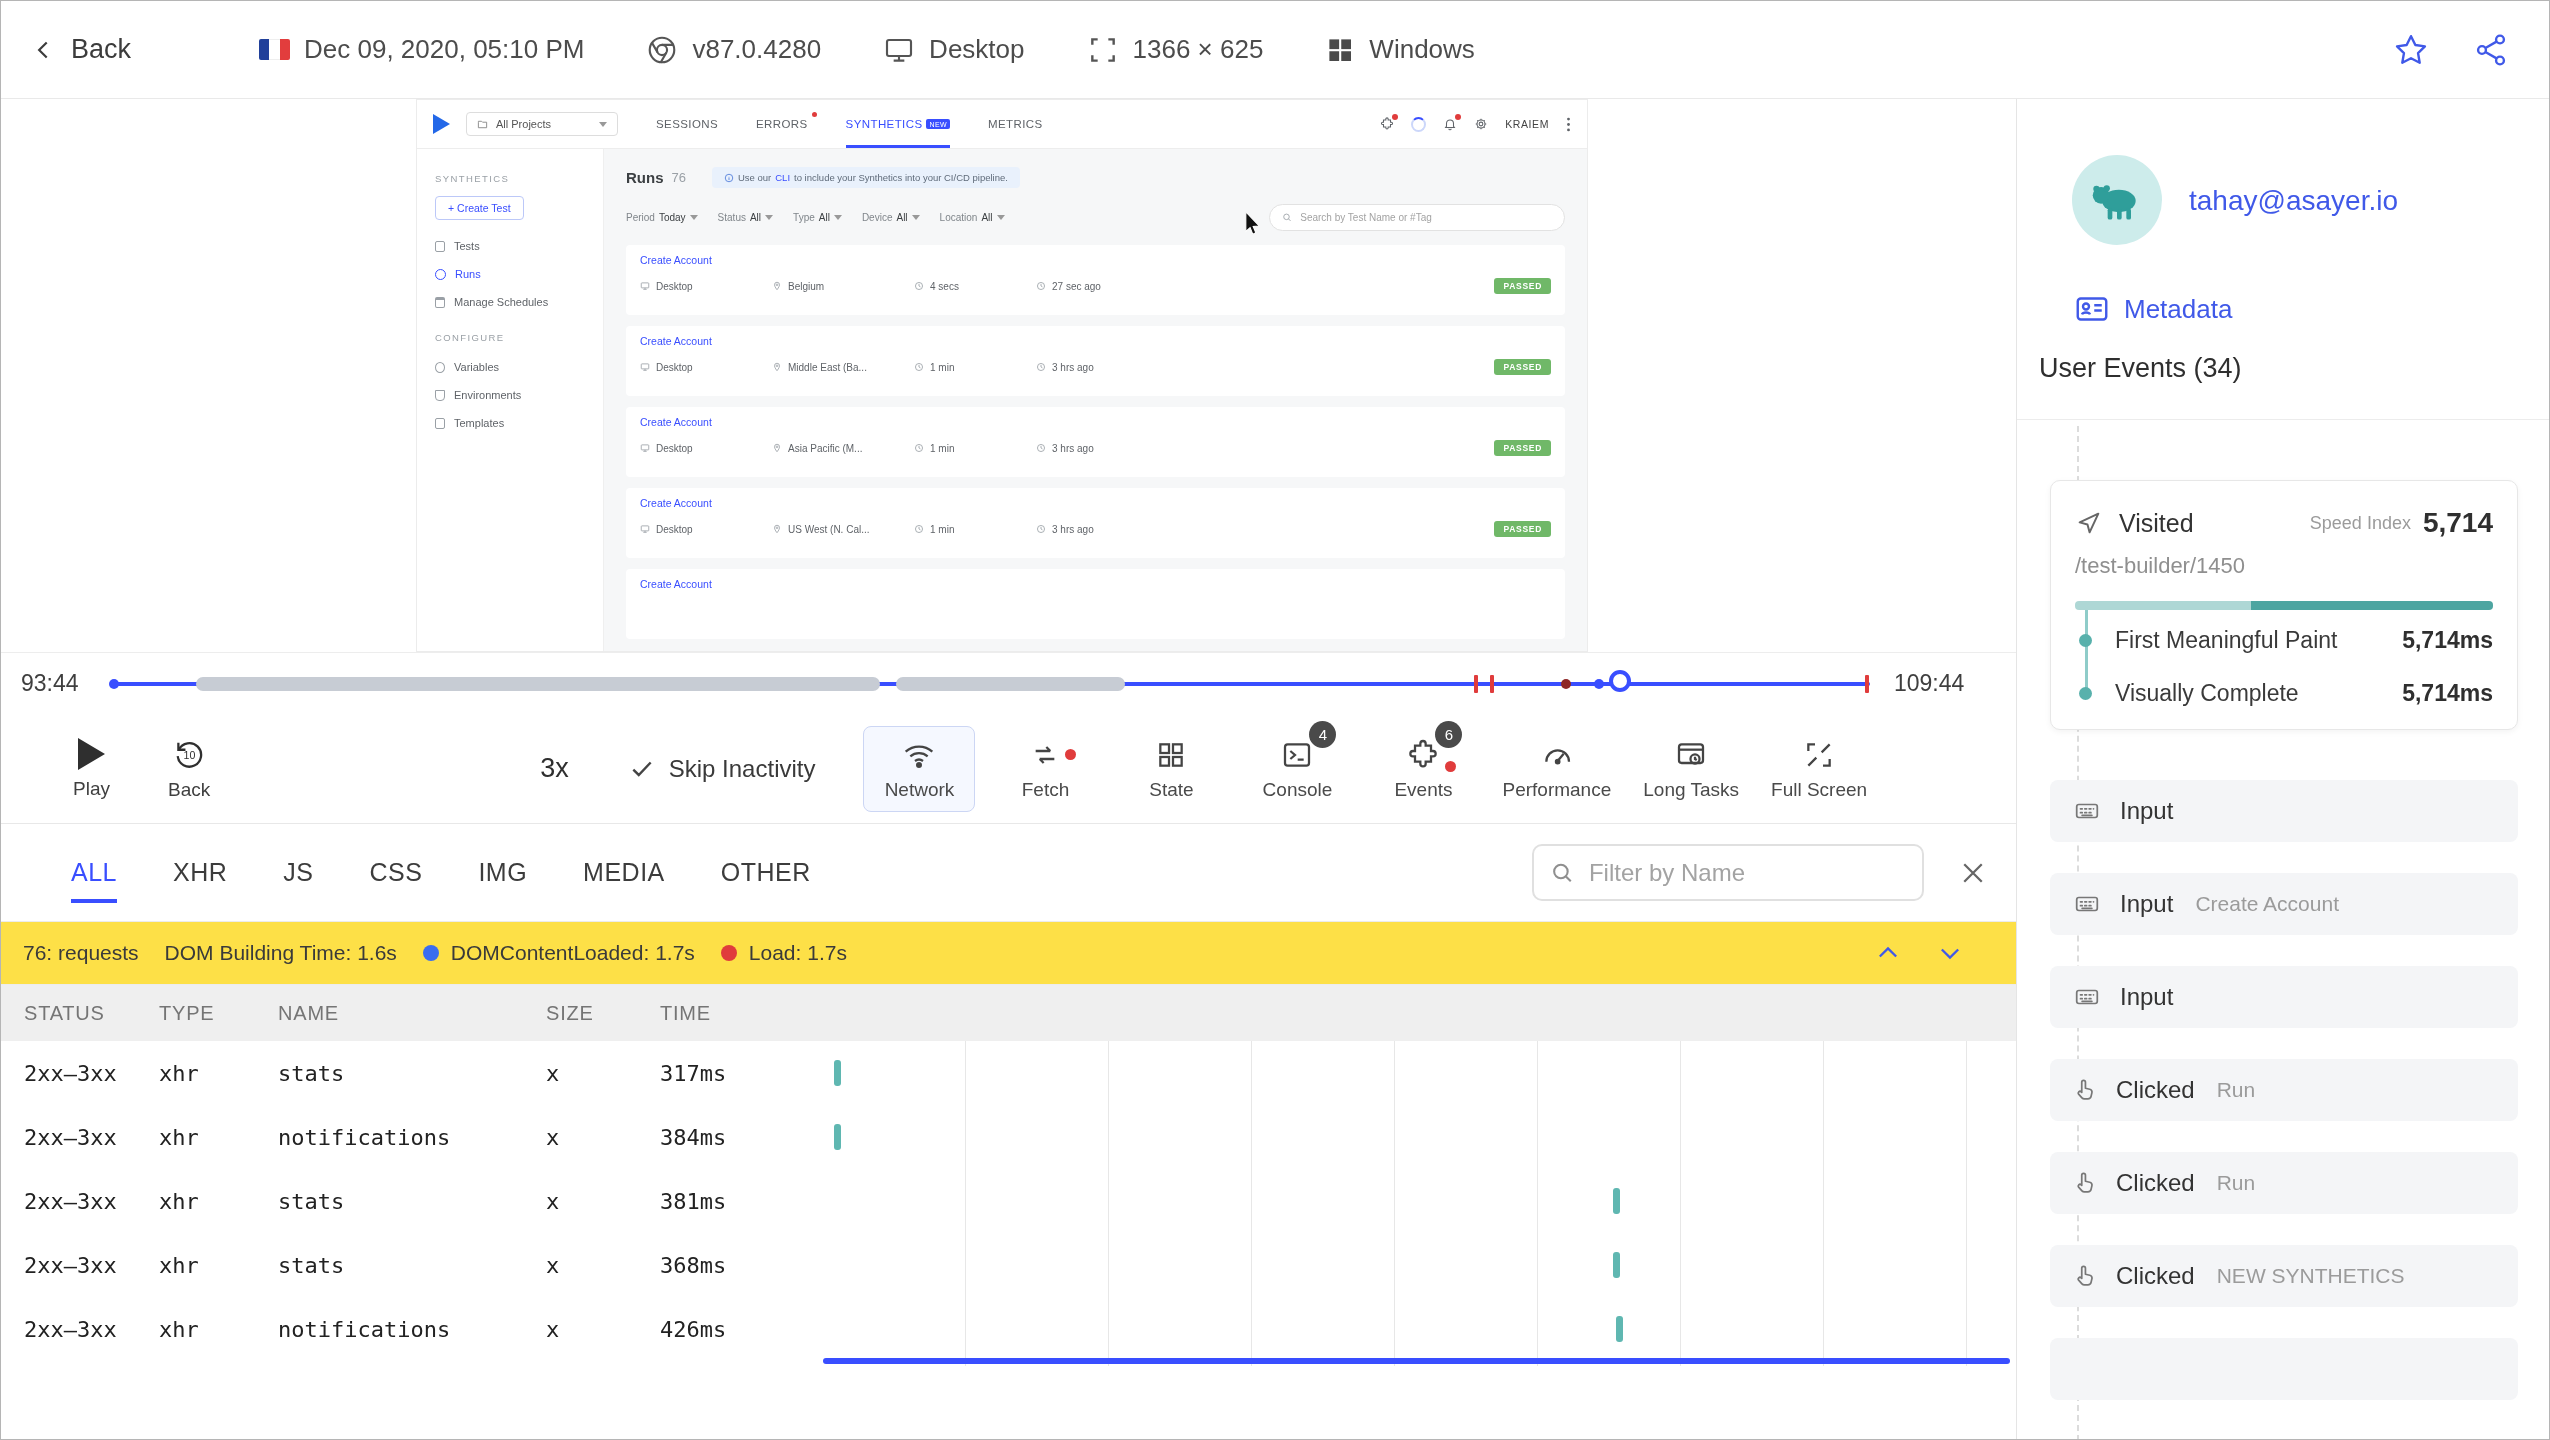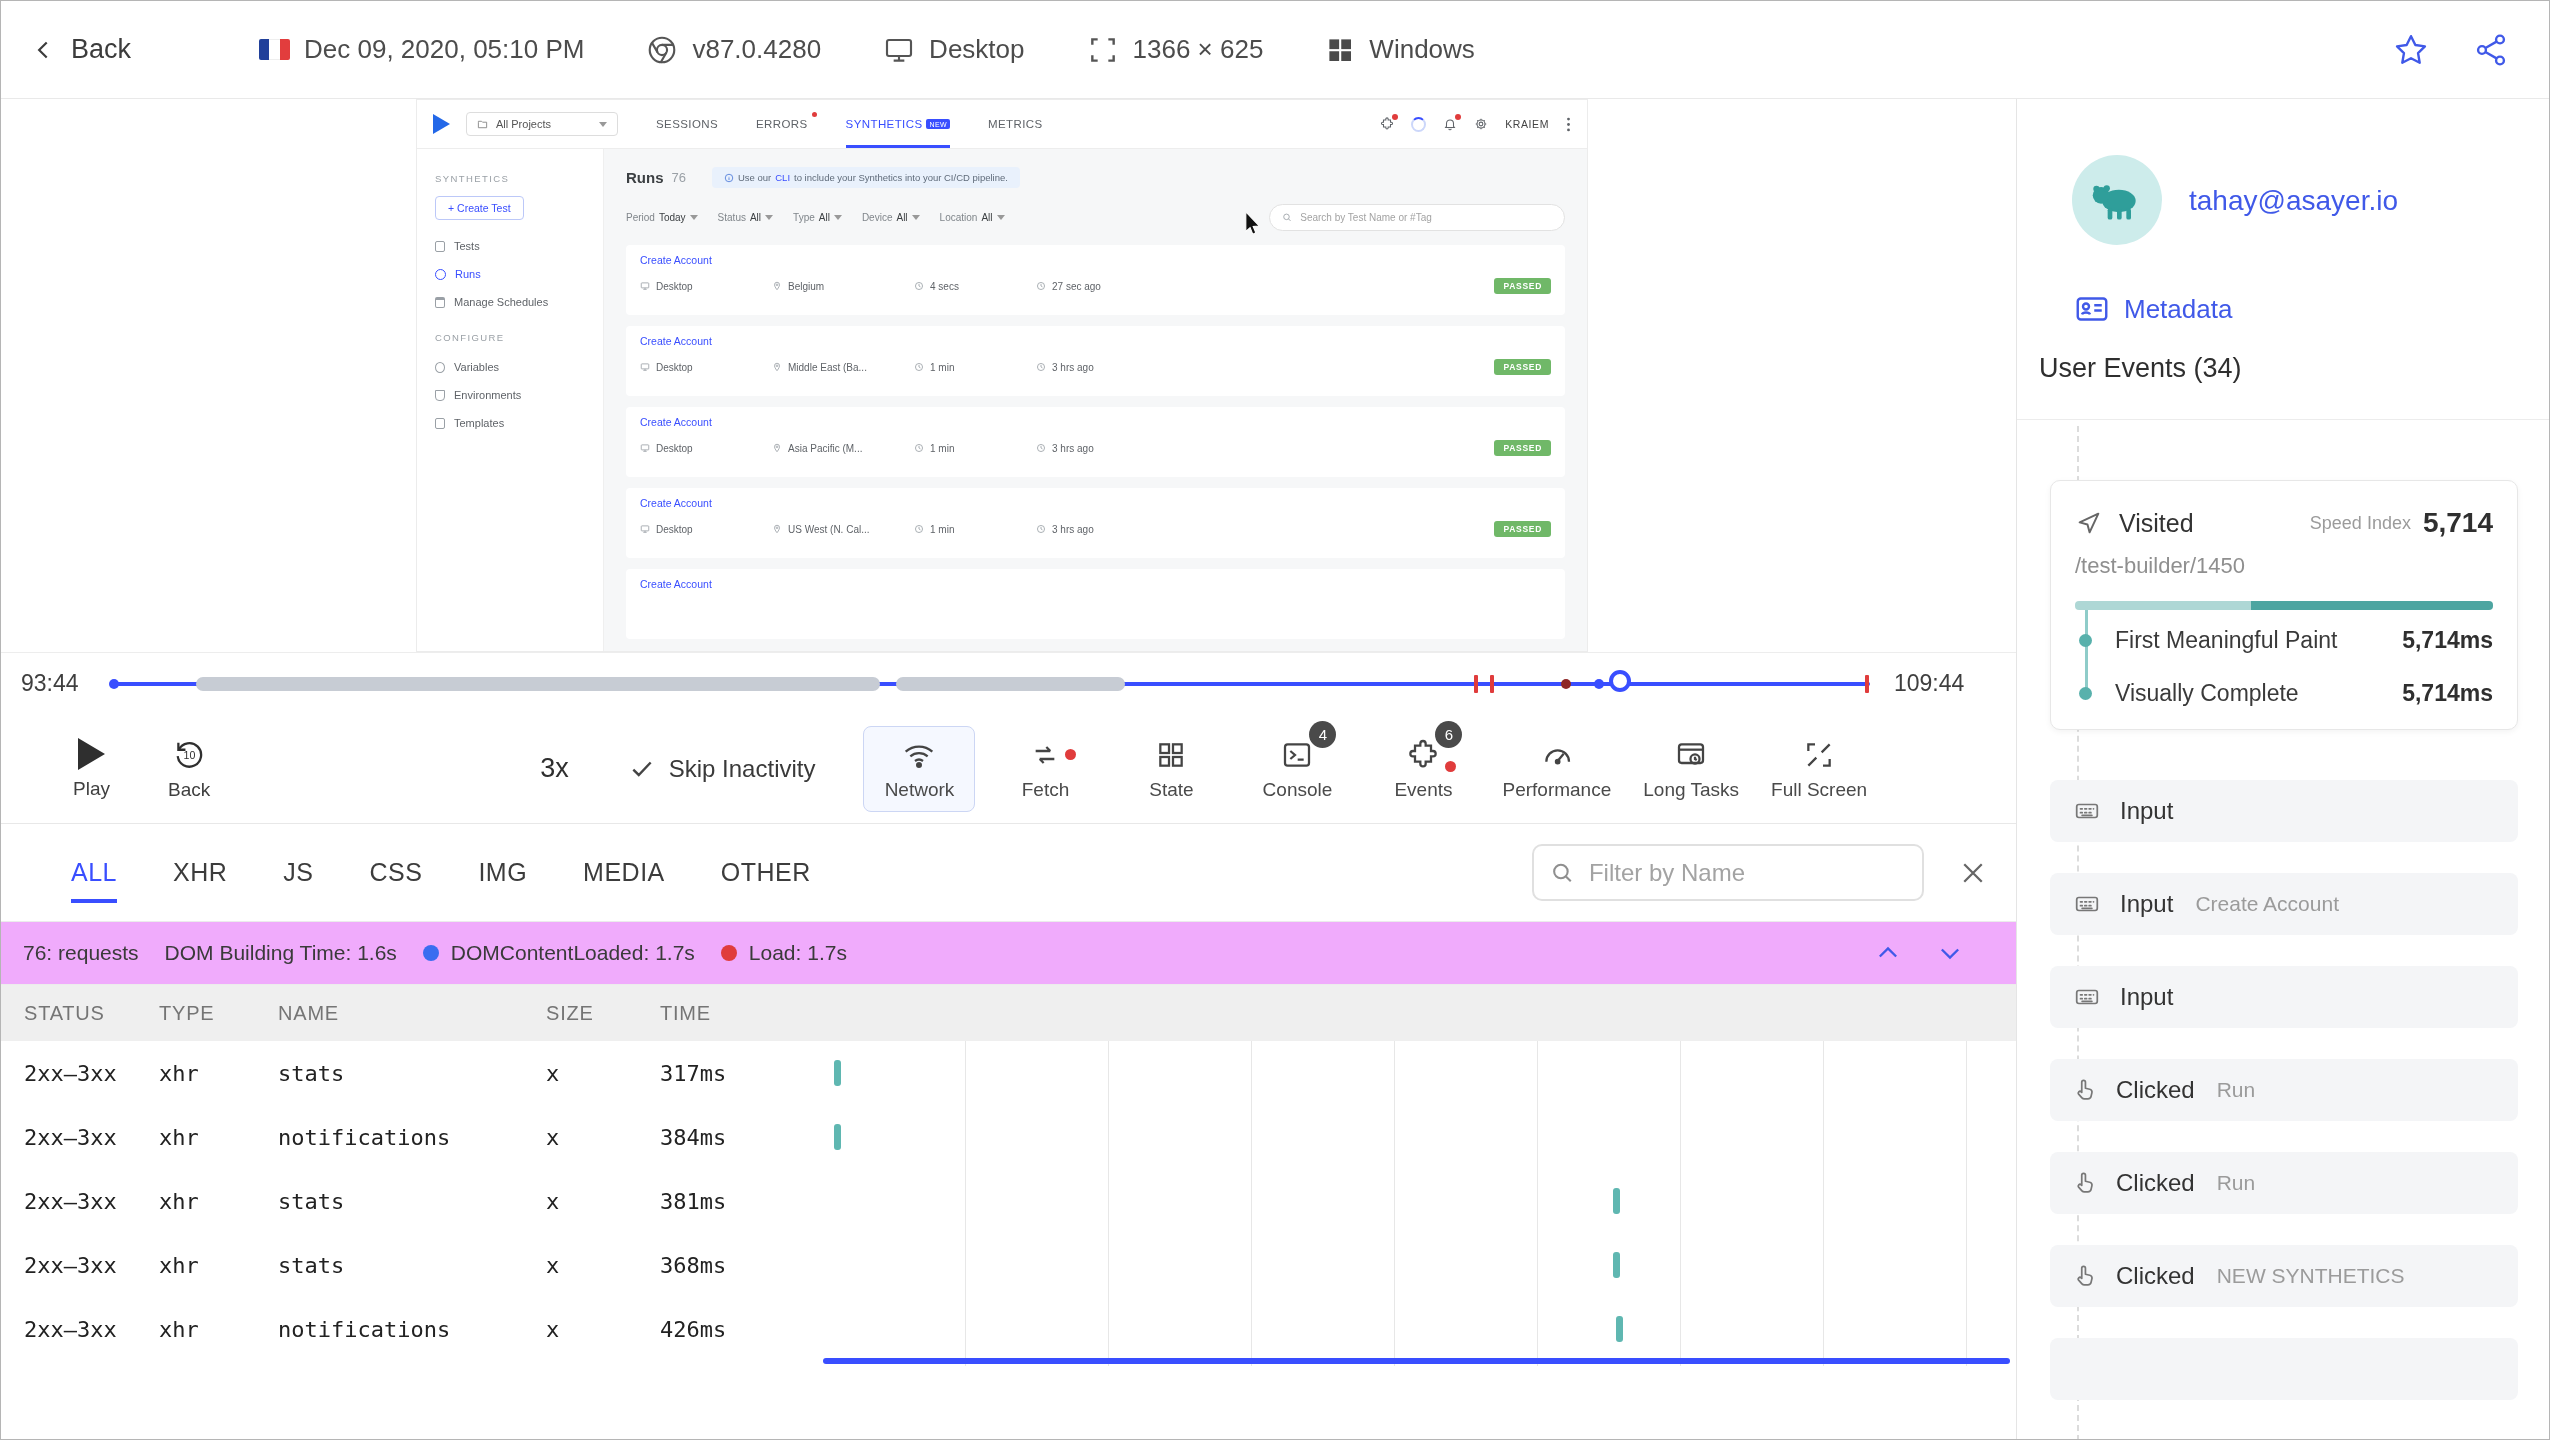--- a/index.html
+++ b/index.html
@@ -122,21 +122,21 @@
   
   .netpanel{position:absolute;top:823px;left:0;width:2015px;height:617px;background:#fff}
   .nettabs{height:97px;display:flex;align-items:center;padding-left:70px}
   .ntab{font-size:25px;letter-spacing:.5px;color:#3c3c3c;margin-right:56px;position:relative;cursor:pointer}
   .ntab.active{color:var(--accent)}
   .ntab.active::after{content:"";position:absolute;left:0;right:0;bottom:-16px;height:4px;background:var(--accent)}
   .fbox{margin-left:auto;display:flex;align-items:center;gap:14px;width:392px;height:57px;
         border:2px solid #e0e0e0;border-radius:10px;padding:0 16px}
   .fbox input{border:none;outline:none;font-size:24px;color:#555;width:100%;background:transparent}
   .nclose{margin:0 28px 0 34px;cursor:pointer}
-  .netstats{height:64px;background:#f0abfc;border-top:1px solid #ececec;border-bottom:1px solid #ececec;
+  .netstats{height:64px;background:#fde047;border-top:1px solid #ececec;border-bottom:1px solid #ececec;
             display:flex;align-items:center;font-size:21px;color:#3a3a3a}
   .st{margin-left:26px;display:flex;align-items:center;gap:12px}
   .st:first-child{margin-left:22px}
   .sdot{width:16px;height:16px;border-radius:50%;flex:none}
   .sdot.blue{background:#3a6df0}.sdot.red{background:var(--red)}
   .stchev{margin-left:auto;display:flex;gap:34px;margin-right:52px}
   .stchev .ibtn{cursor:pointer}
   .netheader{height:56px;background:#efefef;position:relative;font-size:20px;color:#757575;letter-spacing:.8px}
   .hc{position:absolute;top:0;height:56px;display:flex;align-items:center}
   .hx0{left:23px}.hx1{left:158px}.hx2{left:277px}.hx3{left:545px}.hx4{left:659px}

